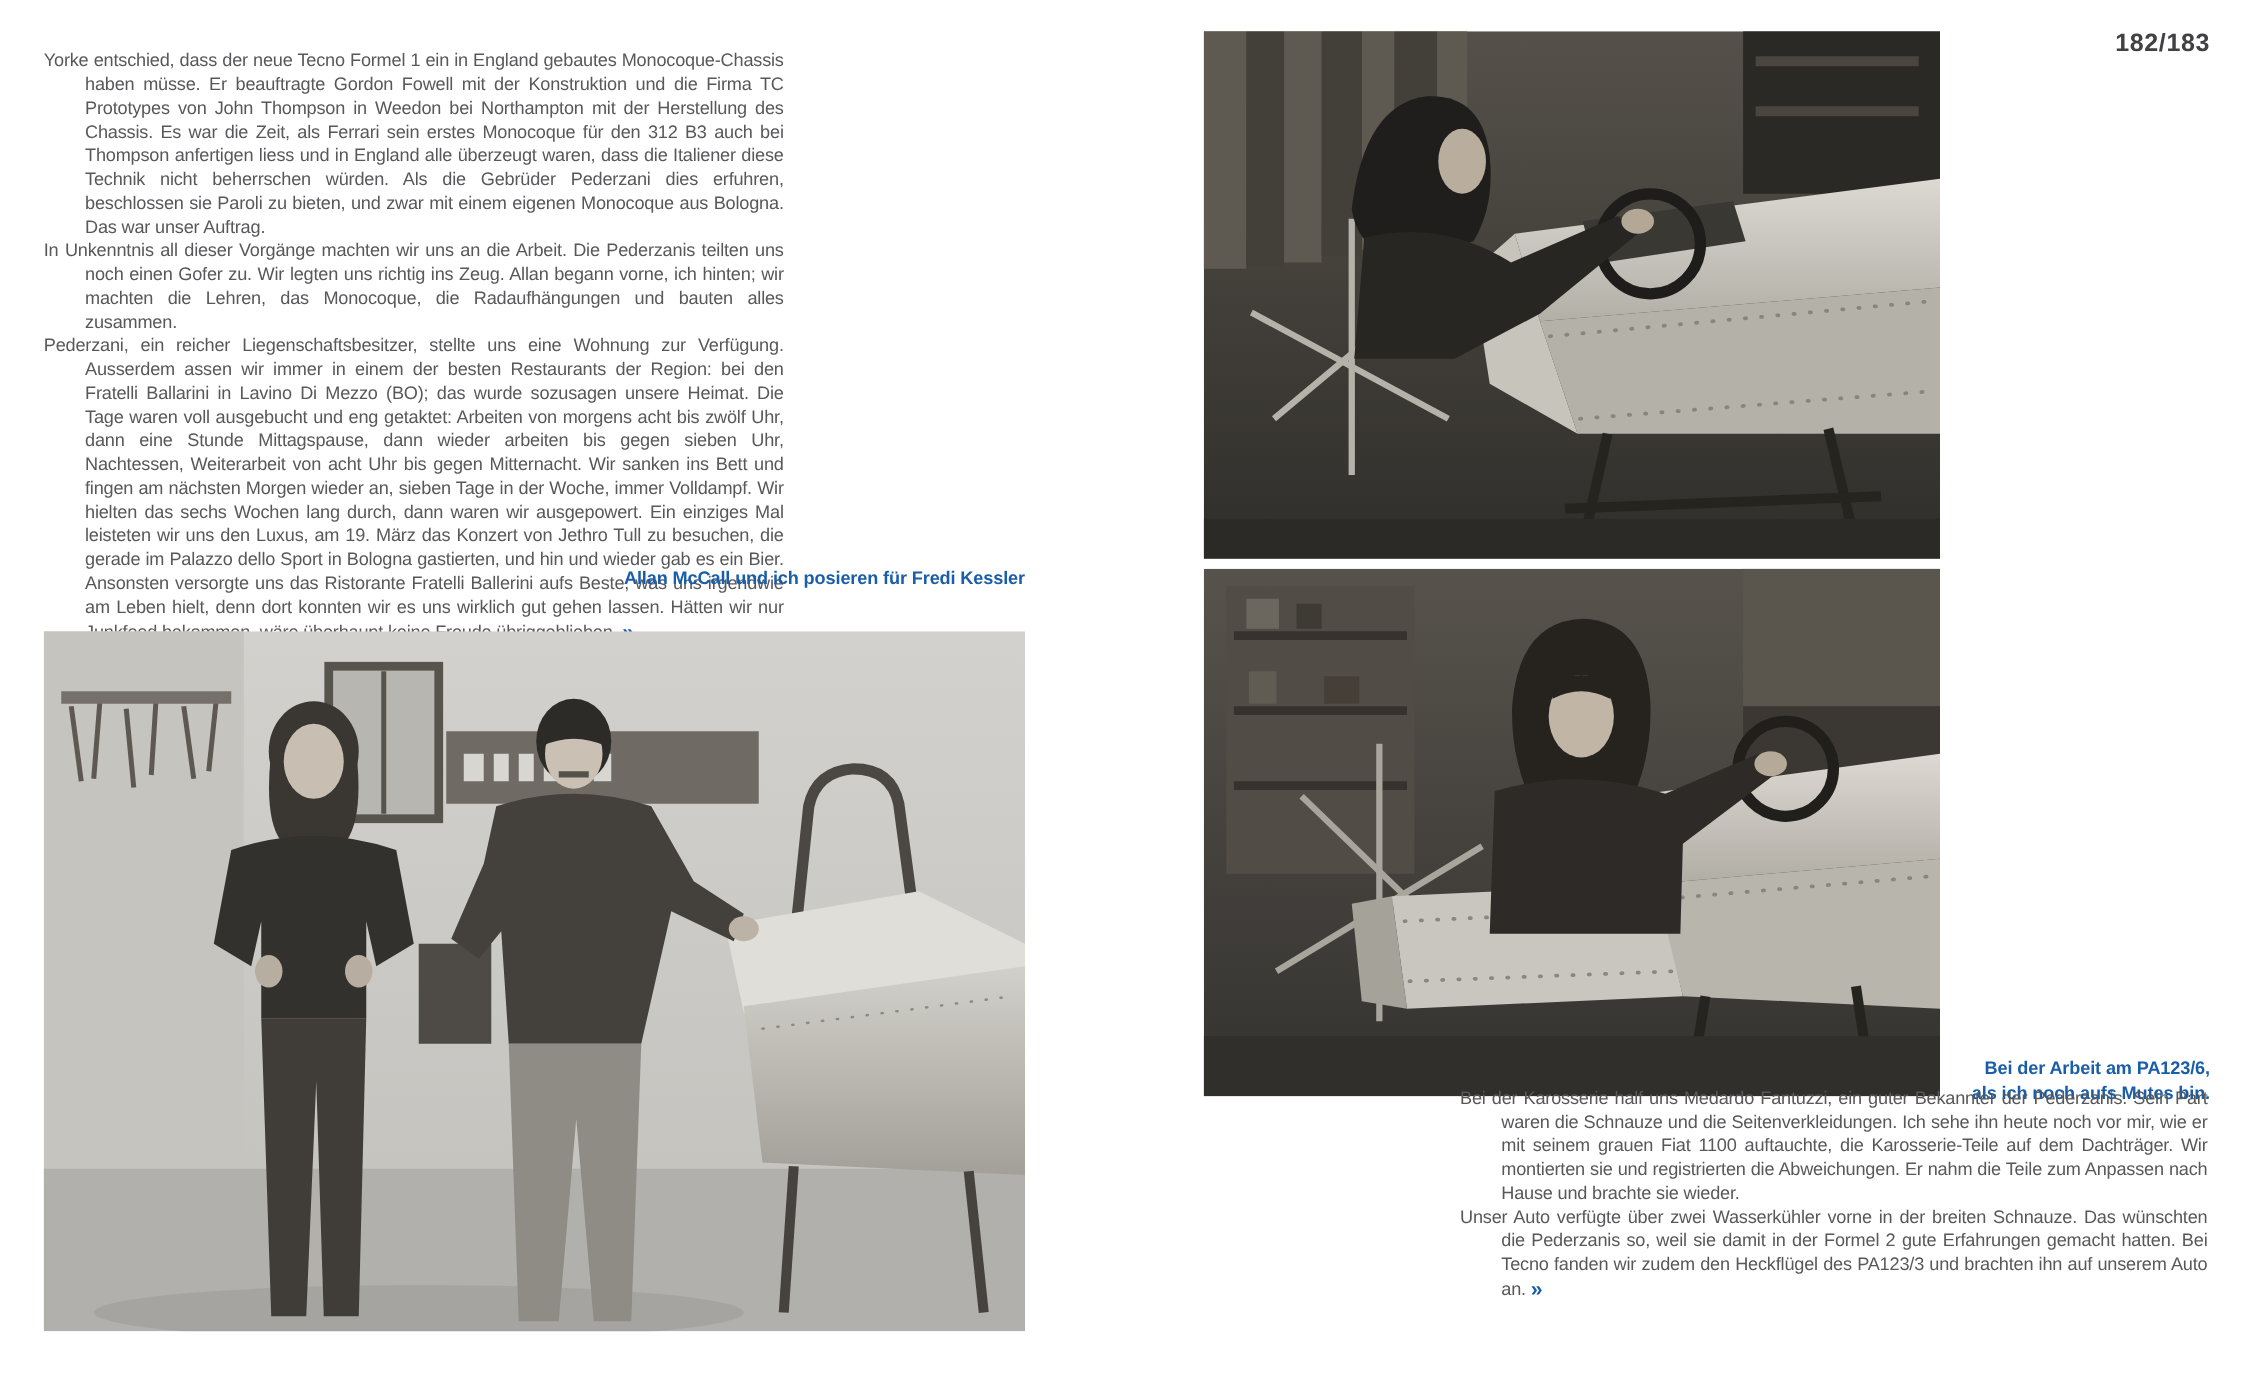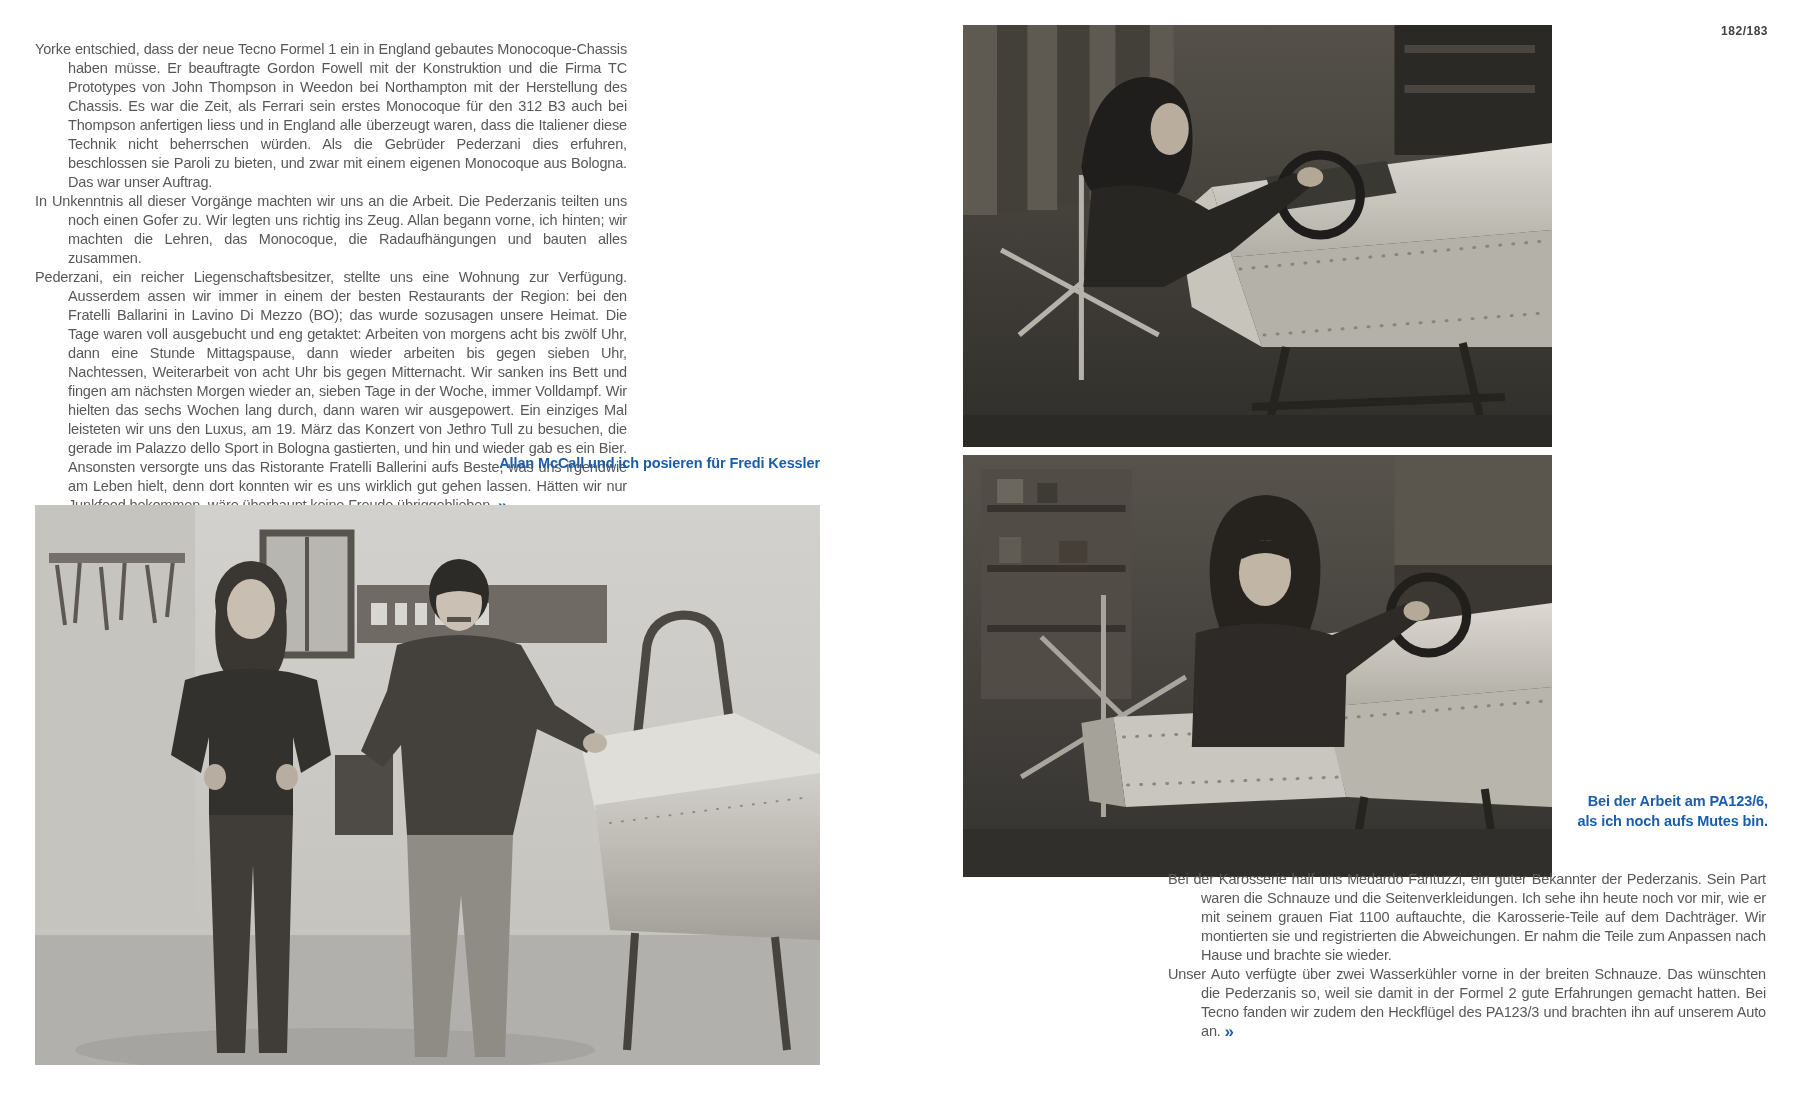--- a/index.html
+++ b/index.html
@@ -40,36 +40,36 @@
     font-size: 14.5px;
     line-height: 19.5px;
     text-align: right;
     letter-spacing: -0.1px;
   }
 
   
   .folio {
     color: #414143;
     font-weight: bold;
-    font-size: 12px;
+    font-size: 20px;
     letter-spacing: 0.5px;
   }
 
   
   .photo { display: block; }
   .photo svg { display: block; width: 100%; height: 100%; }
 
   #left-text   { left: 35px;  top: 40px;  width: 592px; }
   #left-caption{ right: 980px; top: 454px; width: 420px; }
   #left-photo  { left: 35px;  top: 505px; width: 785px; height: 560px; }
 
   #folio       { right: 32px; top: 24px; }
   #right-photo-top    { left: 963px; top: 25px;  width: 589px; height: 422px; }
   #right-photo-bottom { left: 963px; top: 455px; width: 589px; height: 422px; }
-  #right-caption      { right: 32px; top: 792px; width: 260px; }
+  #right-caption      { right: 32px; top: 846px; width: 260px; }
   #right-text         { left: 1168px; top: 870px; width: 598px; }
 </style>
 </head>
 <body>
 
 <div id="left-text" class="abs copy">
   <p><span>Yorke entschied, dass der neue Tecno Formel 1 ein in England gebautes Monocoque-Chassis haben müsse. Er beauftragte Gordon Fowell mit der Konstruktion und die Firma TC Prototypes von John Thompson in Weedon bei Northampton mit der Herstellung des Chassis. Es war die Zeit, als Ferrari sein erstes Monocoque für den 312 B3 auch bei Thompson anfertigen liess und in England alle überzeugt waren, dass die Italiener diese Technik nicht beherrschen würden. Als die Gebrüder Pederzani dies erfuhren, beschlossen sie Paroli zu bieten, und zwar mit einem eigenen Monocoque aus Bologna. Das war unser Auftrag.</span></p>
   <p><span>In Unkenntnis all dieser Vorgänge machten wir uns an die Arbeit. Die Pederzanis teilten uns noch einen Gofer zu. Wir legten uns richtig ins Zeug. Allan begann vorne, ich hinten; wir machten die Lehren, das Monocoque, die Radaufhängungen und bauten alles zusammen.</span></p>
   <p><span>Pederzani, ein reicher Liegenschaftsbesitzer, stellte uns eine Wohnung zur Verfügung. Ausserdem assen wir immer in einem der besten Restaurants der Region: bei den Fratelli Ballarini in Lavino Di Mezzo (BO); das wurde sozusagen unsere Heimat. Die Tage waren voll ausgebucht und eng getaktet: Arbeiten von morgens acht bis zwölf Uhr, dann eine Stunde Mittagspause, dann wieder arbeiten bis gegen sieben Uhr, Nachtessen, Weiterarbeit von acht Uhr bis gegen Mitternacht. Wir sanken ins Bett und fingen am nächsten Morgen wieder an, sieben Tage in der Woche, immer Volldampf. Wir hielten das sechs Wochen lang durch, dann waren wir ausgepowert. Ein einziges Mal leisteten wir uns den Luxus, am 19. März das Konzert von Jethro Tull zu besuchen, die gerade im Palazzo dello Sport in Bologna gastierten, und hin und wieder gab es ein Bier. Ansonsten versorgte uns das Ristorante Fratelli Ballerini aufs Beste, was uns irgendwie am Leben hielt, denn dort konnten wir es uns wirklich gut gehen lassen. Hätten wir nur Junkfood bekommen, wäre überhaupt keine Freude übriggeblieben.</span>&nbsp;<span class="more">»</span></p>
 </div>

